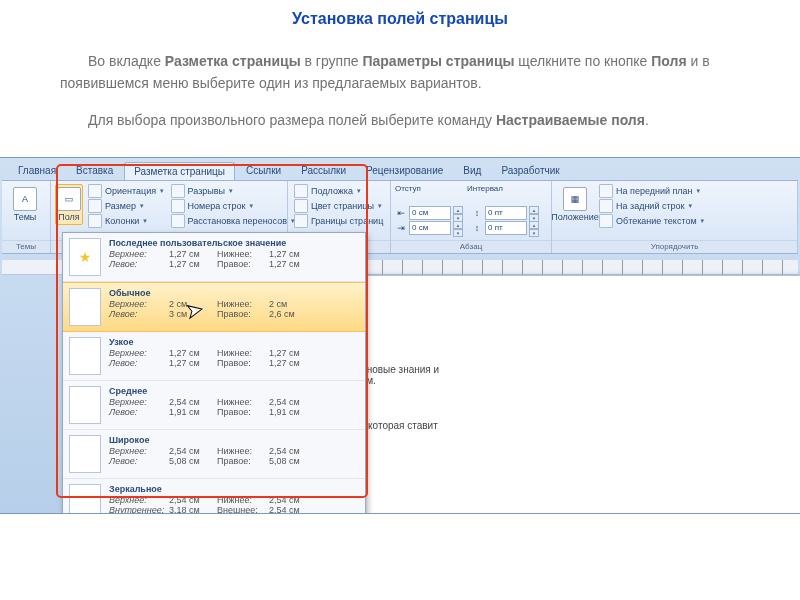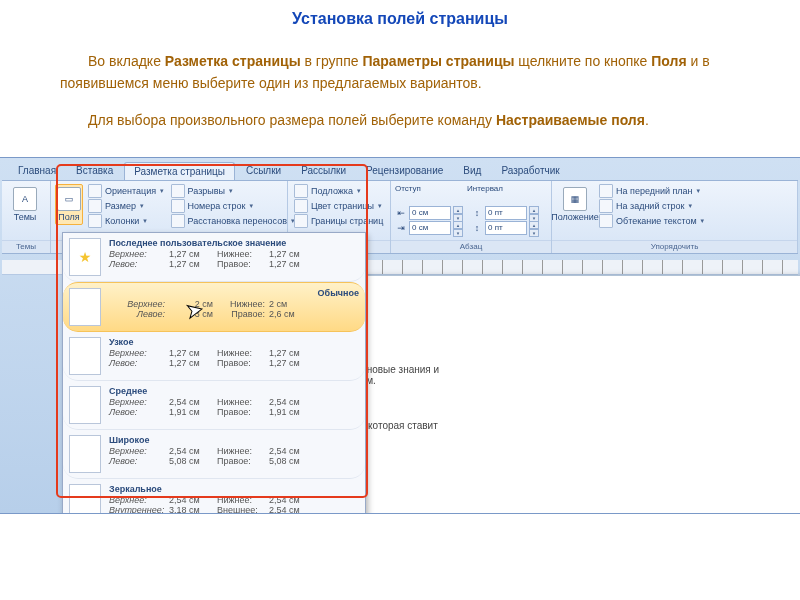--- a/index.html
+++ b/index.html
@@ -1,17 +1,17 @@
 <!DOCTYPE html>
 <html><head>
 <meta charset="utf-8">
 <style>
   body { margin:0; font-family:"Segoe UI",Tahoma,sans-serif; font-size:12px; background:#fff; width:800px; color:#222; }
   .top-heading { text-align:center; font-size:16px; font-weight:bold; color:#1347b8; padding:10px 0 8px;}
-  .intro { padding:0 60px 12px 60px; font-size:14px; line-height:1.6; color:#a16207;}
+  .intro { padding:0 60px 12px 60px; font-size:14px; line-height:1.6; color:#737373;}
   .intro .indent { text-indent:28px; }
   .intro b { font-weight:bold; }
   .screenshot { position:relative; height:355px; background:linear-gradient(#cfe0f3,#b7cfea); border-top:1px solid #7a99c8; border-bottom:1px solid #7a99c8; overflow:hidden;}
   
   .tabs { display:flex; gap:2px; padding:4px 28px 0 9px; font-size:10px; color:#2b4b7c;}
   .tab { padding:3px 9px; border-radius:3px 3px 0 0; cursor:default; }
   .tab.active { background:#e9f1fb; border:1px solid #9ab3d6; border-bottom:none;}
   
   .ribbon { display:flex; height:72px; background:linear-gradient(#eef4fc,#d6e4f6); border-top:1px solid #9ab3d6; border-bottom:1px solid #9ab3d6; margin:0 2px; font-size:9px; color:#2b4b7c; }
   .group { border-right:1px solid #b5c9e4; display:flex; flex-direction:column; }
@@ -30,22 +30,22 @@
   .spin { width:10px; height:14px; display:flex; flex-direction:column; }
   .spin div { flex:1; background:#e4ecf7; border:1px solid #9ab3d6; font-size:5px; display:flex; align-items:center; justify-content:center; color:#4a6691;}
   
   .ruler { height:14px; background:#eef2f8; border-bottom:1px solid #b5c9e4; margin:6px 2px 0 2px; position:relative; font-size:7px; color:#777; overflow:hidden;}
   .ruler .marks { position:absolute; left:100px; right:10px; top:0; bottom:0; background:repeating-linear-gradient(90deg,#999,#999 1px,transparent 1px,transparent 20px);}
   .page { position:absolute; left:100px; top:118px; width:640px; bottom:0; background:#fff; box-shadow:0 0 6px rgba(0,0,0,.25); padding:24px 40px 0 48px; font-size:10px; color:#444;}
   .page .h1 { color:#2f5c99; font-size:14px; font-weight:bold; margin-bottom:4px;}
   .page .sub { color:#2f5c99; font-size:12px; font-weight:bold; margin:6px 0 3px;}
   
   .dropdown { position:absolute; left:62px; top:74px; width:302px; background:#f6f8fc; border:1px solid #98a9c7; box-shadow:2px 3px 6px rgba(0,0,0,.3); z-index:5;}
-  .dd-item { display:flex; padding:5px 6px 5px 6px; border-bottom:1px solid #e0e6f0;border-radius:15px;}
-  .dd-item.hover { background:linear-gradient(#fff1c8,#ffd985); border-top:1px solid #f6c35a; border-bottom:1px solid #f6c35a;text-align:right;}
+  .dd-item { display:flex; padding:5px 6px 5px 6px; border-bottom:1px solid #e0e6f0;}
+  .dd-item.hover { background:linear-gradient(#fff1c8,#ffd985); border-top:1px solid #f6c35a; border-bottom:1px solid #f6c35a;}
   .dd-icon { width:30px; height:36px; background:#fff; border:1px solid #b9c6da; margin-right:8px; flex-shrink:0; display:flex; align-items:center; justify-content:center;}
   .dd-icon.star::before{content:"★"; color:#f5c430; font-size:14px;}
   .dd-txt { flex:1; font-size:9px; color:#333;}
   .dd-title { font-weight:bold; color:#2b4b7c; margin-bottom:1px;}
   .dd-row { display:flex; gap:4px;}
   .dd-row span:first-child { width:56px; color:#555;font-style:italic;}
   .dd-row span:nth-child(2){ width:44px; color:#555;}
   .dd-row span:nth-child(3){ width:48px; color:#555;}
   .dd-row span:nth-child(4){ color:#555;}
   .hl-box { position:absolute; left:56px; top:6px; width:308px; height:330px; border:2px solid #e53a1c; border-radius:5px; z-index:8; pointer-events:none;}

